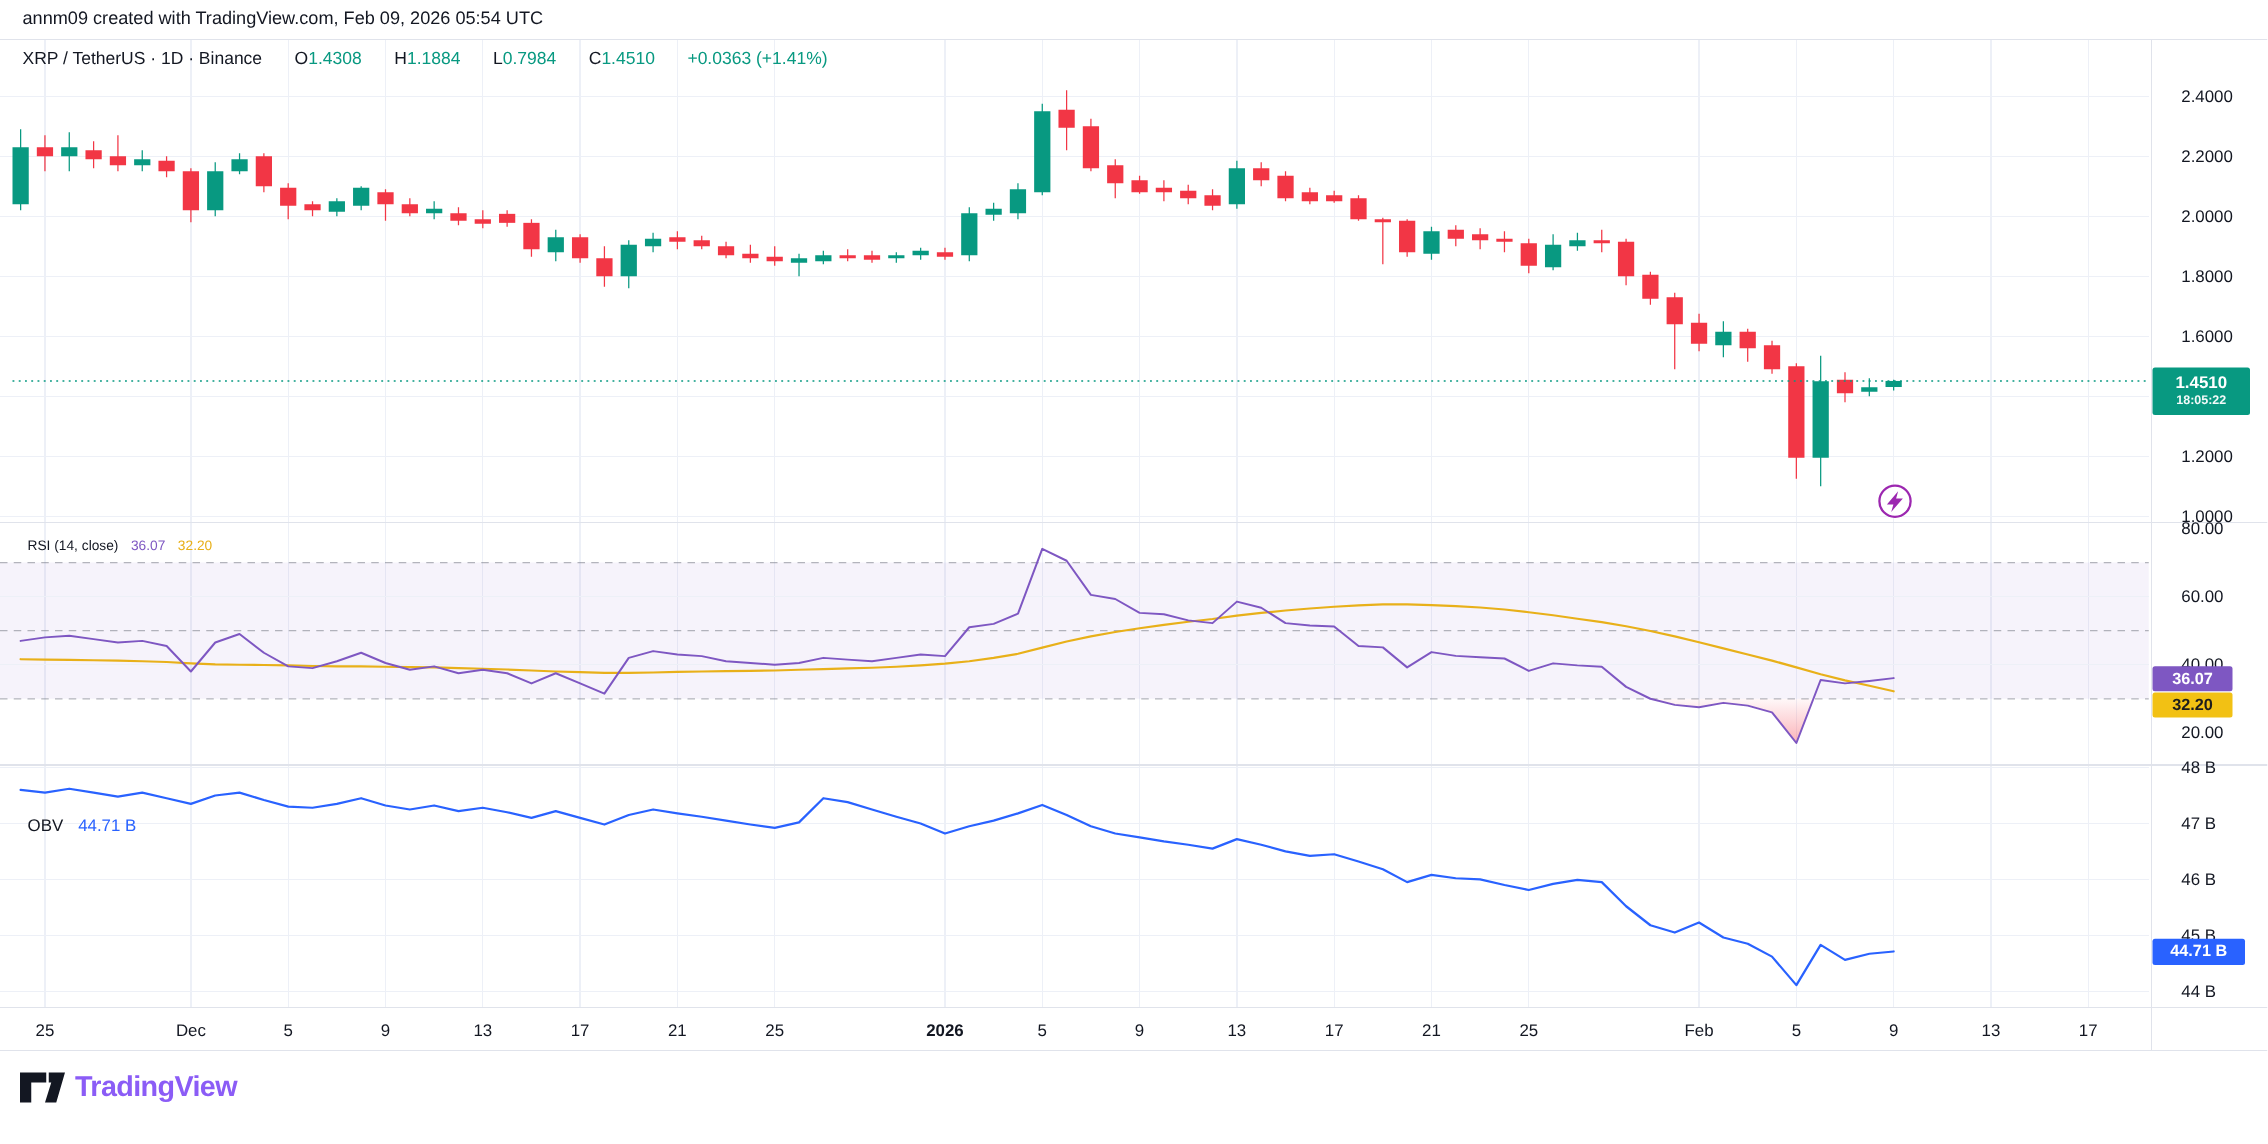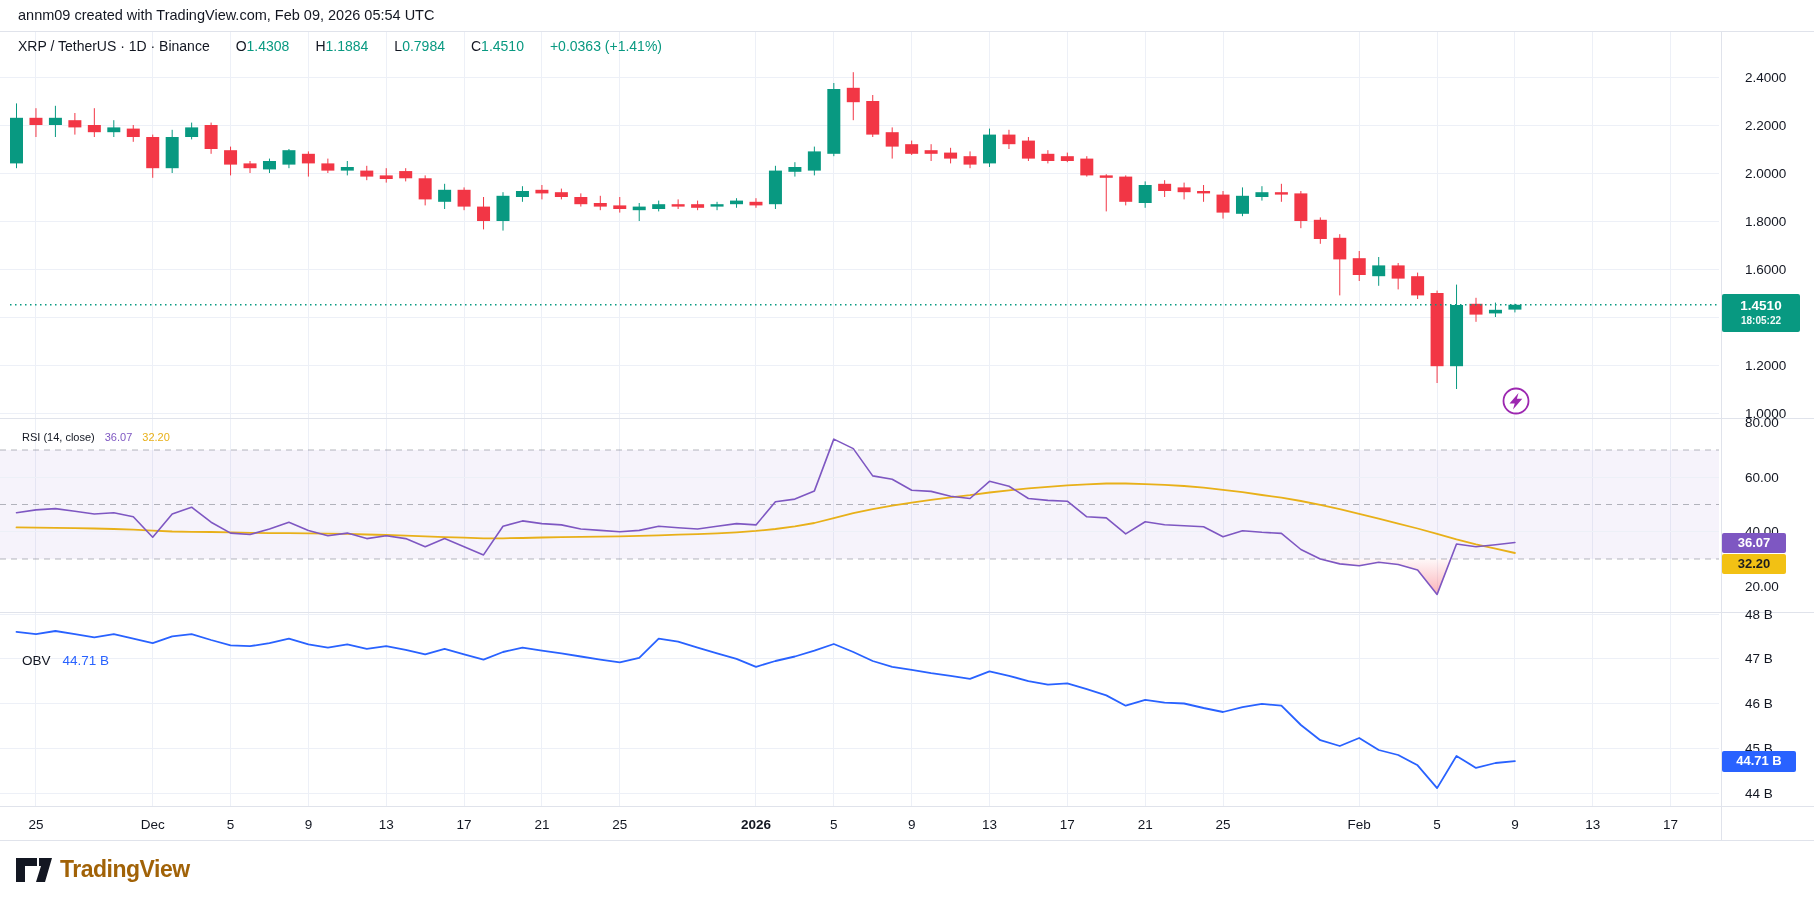--- a/index.html
+++ b/index.html
@@ -23,21 +23,21 @@
   .badge{position:absolute;left:1722px;z-index:6;display:flex;flex-direction:column;
          align-items:center;justify-content:center;border-radius:2px;line-height:1.25;}
   .price-badge{top:294px;width:78px;height:38px;background:#089981;color:#fff;}
   .price-badge .bp{font-size:13.5px;font-weight:700;}
   .price-badge .bc{font-size:10px;color:rgba(255,255,255,.95);font-weight:bold;}
   .rsi-badge{top:533px;width:64px;height:20px;background:#7E57C2;color:#fff;font-size:13px;font-weight:700;}
   .rsi-ma-badge{top:554px;width:64px;height:20px;background:#F2C114;color:#1d1d1d;font-size:13px;font-weight:700;}
   .obv-badge{top:751px;width:74px;height:21px;background:#2962FF;color:#fff;font-size:13px;font-weight:700;}
   .logo{position:absolute;top:856px;left:16px;display:flex;align-items:center;gap:8px;z-index:5;}
   .logo .mark{display:block;}
-  .logo .lg-text{font-size:23px;font-weight:700;letter-spacing:-0.5px;color:#a16207;}
+  .logo .lg-text{font-size:23px;font-weight:700;letter-spacing:-0.5px;color:#8b5cf6;}
 </style>
 </head>
 <body>
 
 <div class="stage">
 
   <div class="attribution">annm09 created with TradingView.com, Feb 09, 2026 05:54 UTC</div>
 
   <svg id="cv" width="1814" height="915">
       <defs>

